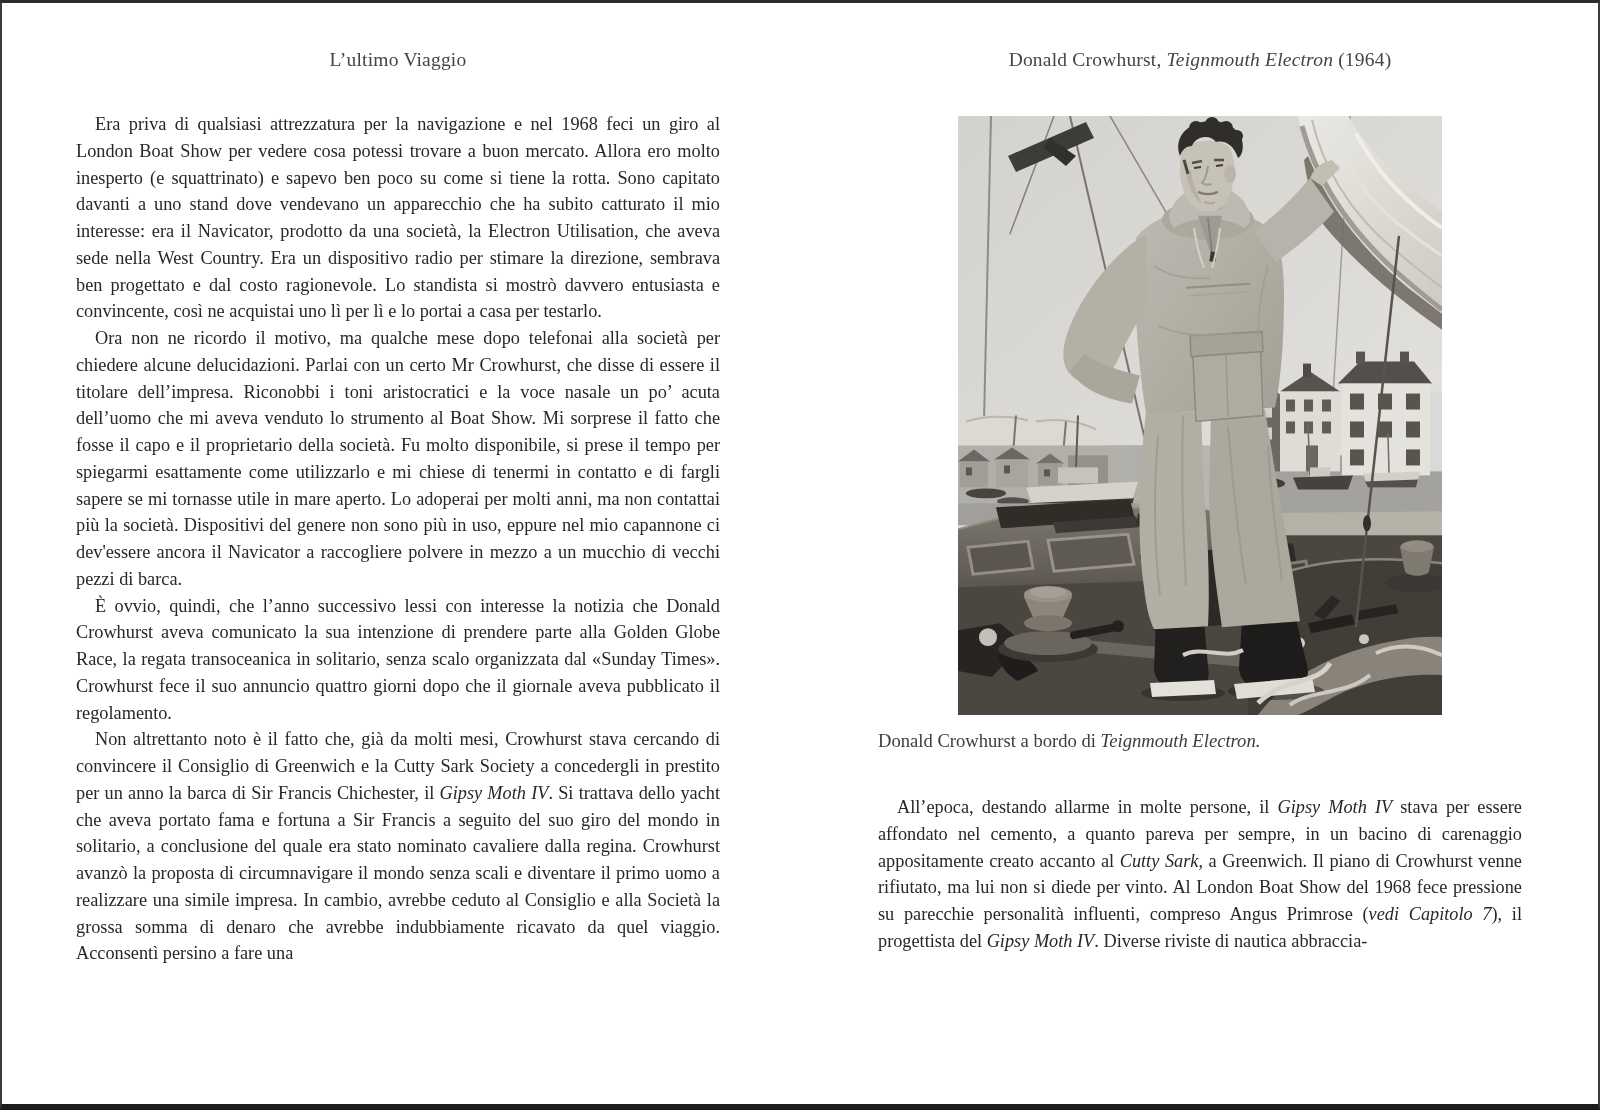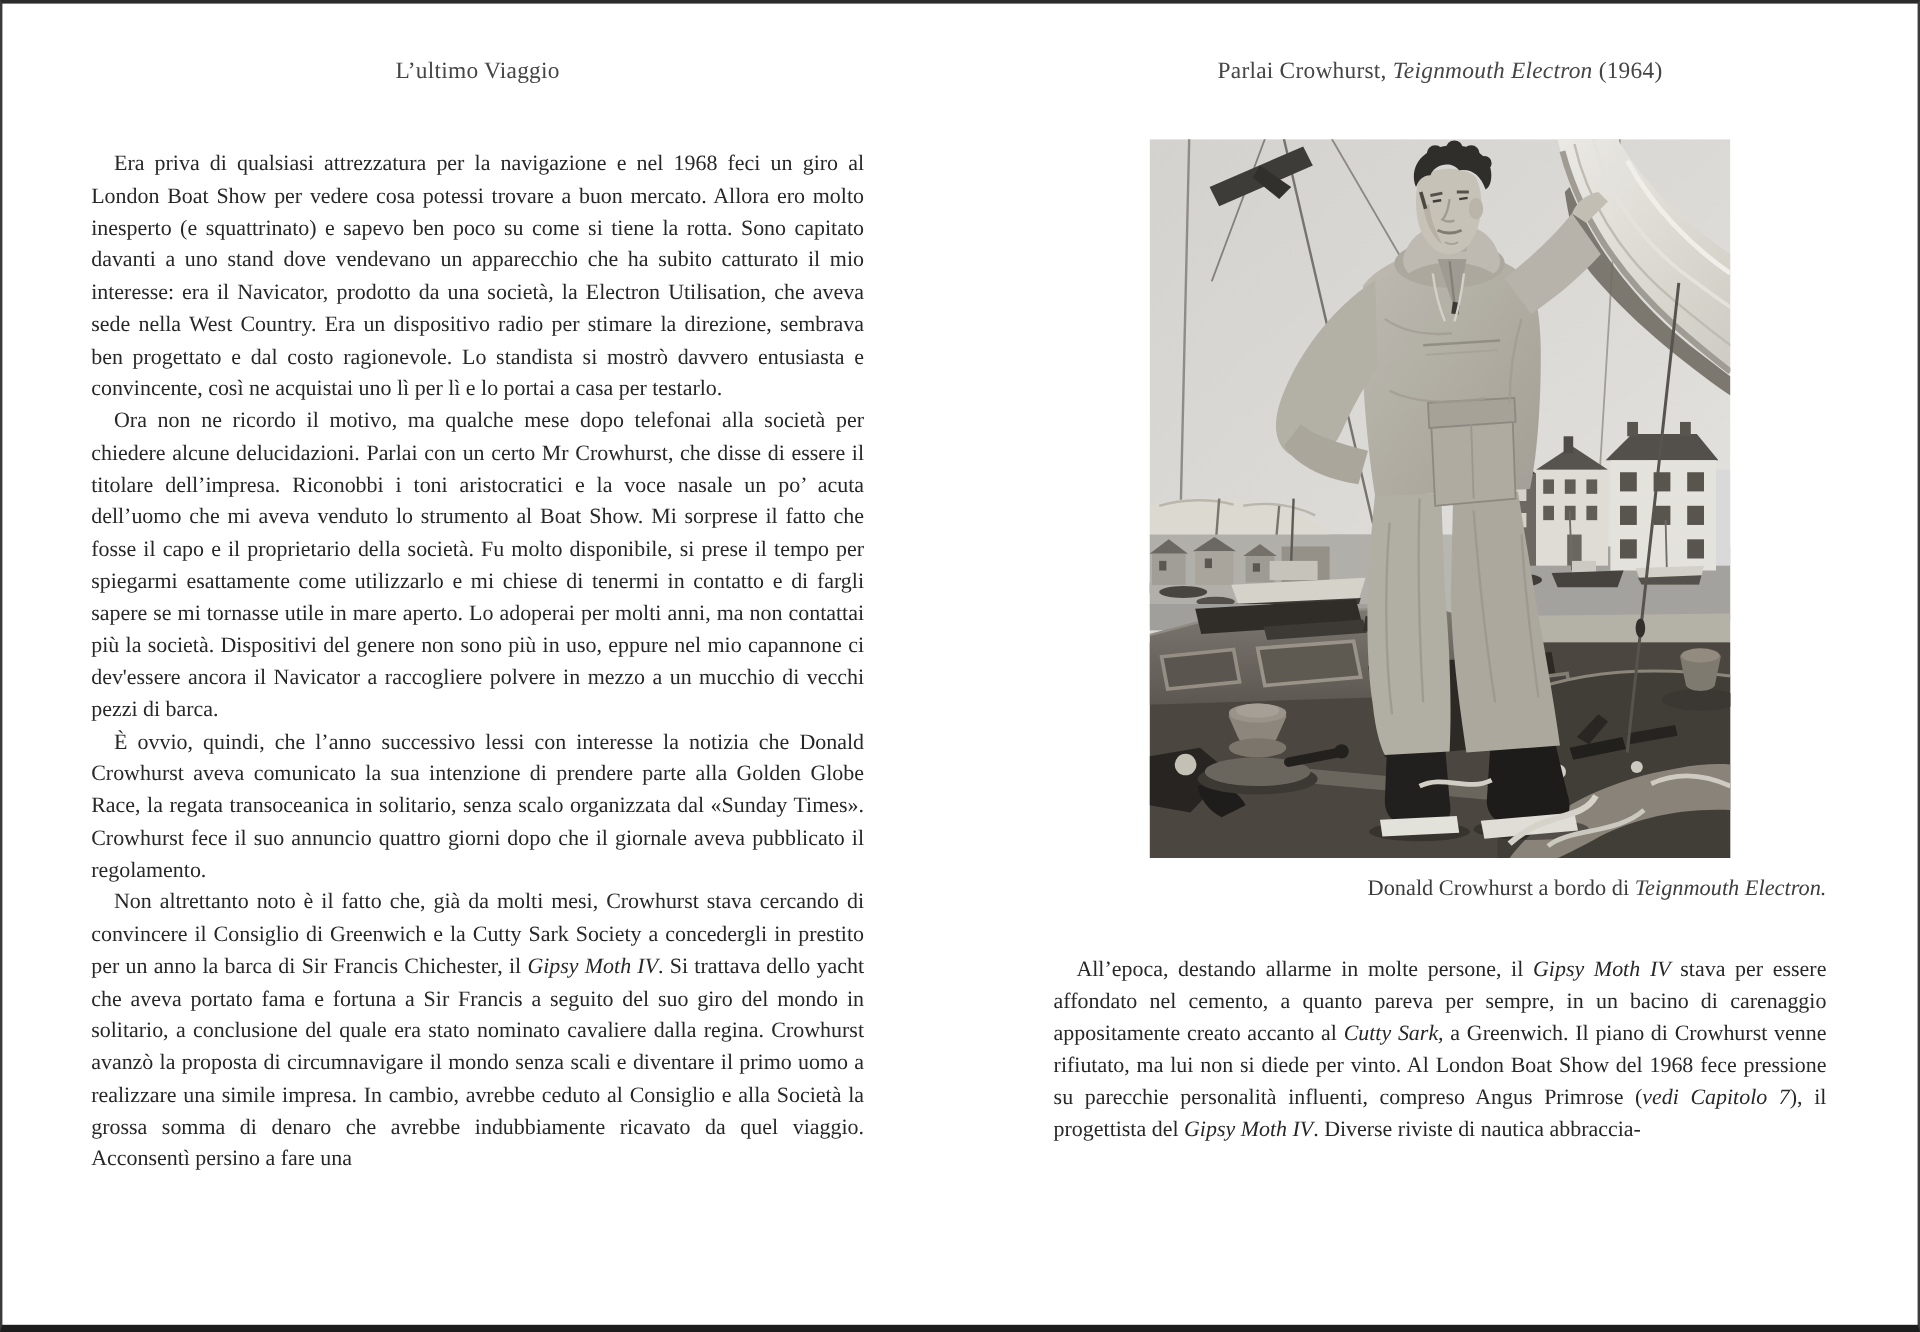--- a/index.html
+++ b/index.html
@@ -14,28 +14,28 @@
   .running-head{
     position:absolute;top:44px;width:644px;text-align:center;
     font-size:19.5px;line-height:26px;color:#454545;letter-spacing:0.2px;
   }
   #head-left{left:74px;}
   #head-right{left:876px;}
   .body-text{
     position:absolute;width:644px;font-size:18.3px;line-height:26.75px;
     text-align:justify;color:#272727;
   }
-  #body-left{left:74px;top:120px;}
+  #body-left{left:74px;top:108px;}
   #body-right{left:876px;top:791px;}
   .para{margin:0;padding:0;}
   .para.indent{text-indent:19px;}
   .photo-wrap{position:absolute;left:956px;top:113px;width:484px;height:599px;}
   .photo-wrap svg{display:block;}
   .caption{
-    position:absolute;left:876px;top:725px;width:644px;text-align:right;
+    position:absolute;left:876px;top:725px;width:644px;text-align:left;
     font-size:18.6px;line-height:26px;color:#3d3d3d;
   }
   .pagenum{
     position:absolute;top:1043px;width:644px;text-align:center;
     font-size:18.5px;color:#353535;
   }
   #pn-left{left:74px;}
   #pn-right{left:876px;}
   i{}
 </style>
@@ -47,21 +47,21 @@
   <div class="running-head" id="head-left">L’ultimo Viaggio</div>
 
   <div class="body-text" id="body-left">
       <p class="para indent"><span>Era priva di qualsiasi attrezzatura per la navigazione e nel 1968 feci un giro al London Boat Show per vedere cosa potessi trovare a buon mercato. Allora ero molto inesperto (e squattrinato) e sapevo ben poco su come si tiene la rotta. Sono capitato davanti a uno stand dove vendevano un apparecchio che ha subito catturato il mio interesse: era il Navicator, prodotto da una società, la Electron Utilisation, che aveva sede nella West Country. Era un dispositivo radio per stimare la direzione, sembrava ben progettato e dal costo ragionevole. Lo standista si mostrò davvero entusiasta e convincente, così ne acquistai uno lì per lì e lo portai a casa per testarlo.</span></p>
       <p class="para indent"><span>Ora non ne ricordo il motivo, ma qualche mese dopo telefonai alla società per chiedere alcune delucidazioni. Parlai con un certo Mr Crowhurst, che disse di essere il titolare dell’impresa. Riconobbi i toni aristocratici e la voce nasale un po’ acuta dell’uomo che mi aveva venduto lo strumento al Boat Show. Mi sorprese il fatto che fosse il capo e il proprietario della società. Fu molto disponibile, si prese il tempo per spiegarmi esattamente come utilizzarlo e mi chiese di tenermi in contatto e di fargli sapere se mi tornasse utile in mare aperto. Lo adoperai per molti anni, ma non contattai più la società. Dispositivi del genere non sono più in uso, eppure nel mio capannone ci dev'essere ancora il Navicator a raccogliere polvere in mezzo a un mucchio di vecchi pezzi di barca.</span></p>
       <p class="para indent"><span>È ovvio, quindi, che l’anno successivo lessi con interesse la notizia che Donald Crowhurst aveva comunicato la sua intenzione di prendere parte alla Golden Globe Race, la regata transoceanica in solitario, senza scalo organizzata dal «Sunday Times». Crowhurst fece il suo annuncio quattro giorni dopo che il giornale aveva pubblicato il regolamento.</span></p>
       <p class="para indent"><span>Non altrettanto noto è il fatto che, già da molti mesi, Crowhurst stava cercando di convincere il Consiglio di Greenwich e la Cutty Sark Society a concedergli in prestito per un anno la barca di Sir Francis Chichester, il </span><i>Gipsy Moth IV</i><span>. Si trattava dello yacht che aveva portato fama e fortuna a Sir Francis a seguito del suo giro del mondo in solitario, a conclusione del quale era stato nominato cavaliere dalla regina. Crowhurst avanzò la proposta di circumnavigare il mondo senza scali e diventare il primo uomo a realizzare una simile impresa. In cambio, avrebbe ceduto al Consiglio e alla Società la grossa somma di denaro che avrebbe indubbiamente ricavato da quel viaggio. Acconsentì persino a fare una</span></p>
     </div>
 
 
-  <div class="running-head" id="head-right"><span>Parlai Crowhurst, </span><i>Teignmouth Electron</i><span> (1964)</span></div>
+  <div class="running-head" id="head-right"><span>Donald Crowhurst, </span><i>Teignmouth Electron</i><span> (1964)</span></div>
 
   <div class="photo-wrap">
     <svg width="484" height="599" viewBox="0 0 484 600" preserveAspectRatio="none" xmlns="http://www.w3.org/2000/svg">
       <defs>
         <linearGradient id="sky" x1="0" y1="0" x2="0.7" y2="1">
           <stop offset="0" stop-color="#d7d6d2"></stop>
             <stop offset="0.5" stop-color="#dfdeda"></stop>
             <stop offset="1" stop-color="#e9e8e4"></stop>
         </linearGradient>
         <linearGradient id="jacket" x1="0" y1="0" x2="1" y2="1">

